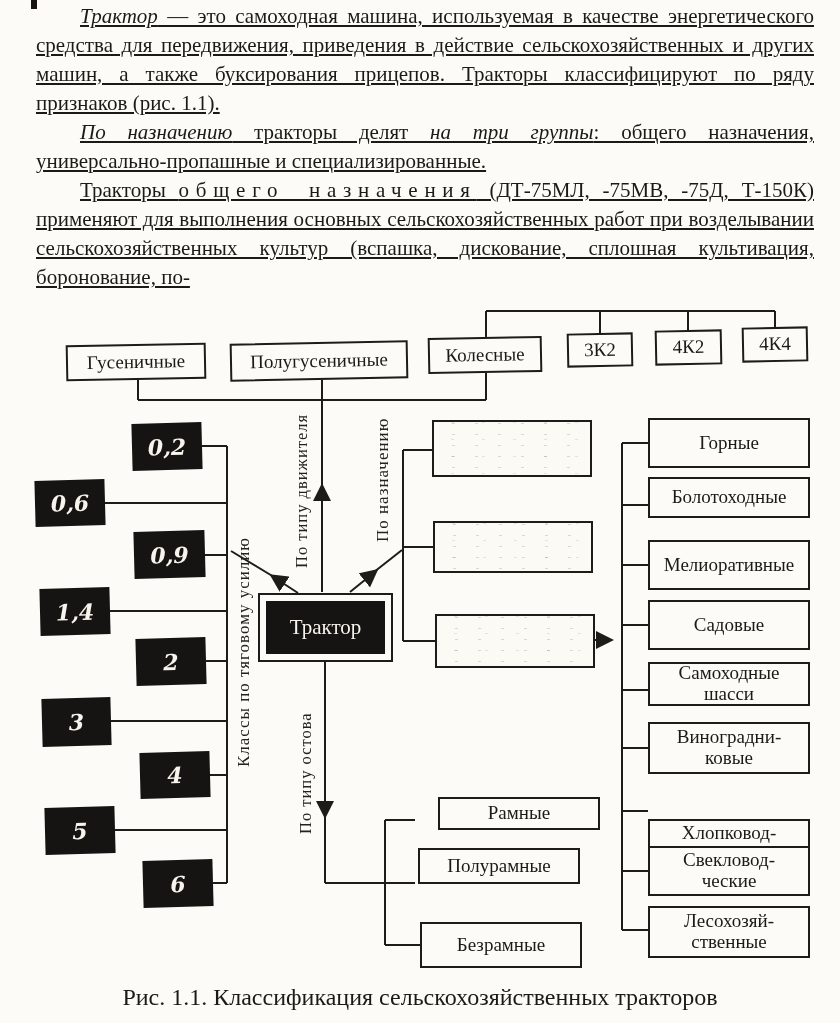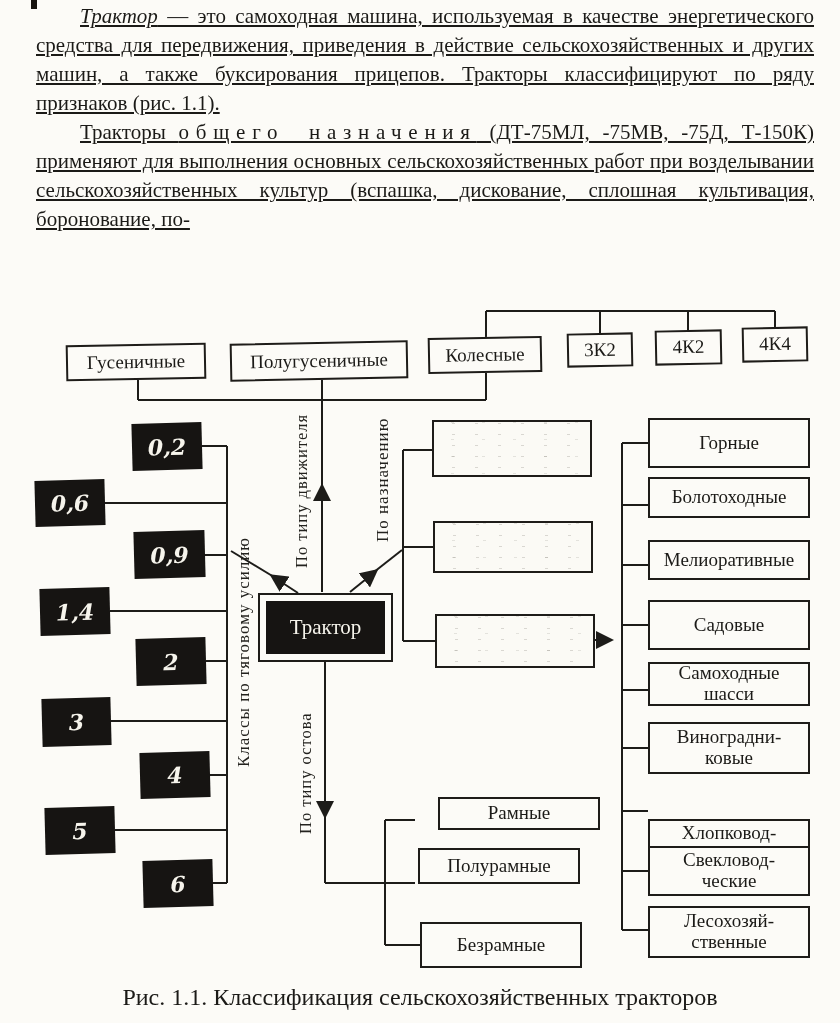--- a/index.html
+++ b/index.html
@@ -41,20 +41,21 @@
 </style>
 </head>
 <body>
 
 <div id="page">
 
   <div class="artifact"></div>
 
   <div class="text">
     <p><span class="ital">Трактор</span><span> — это самоходная машина, используемая в качестве энергетического средства для передвижения, приведения в действие сельскохозяйственных и других машин, а также буксирования прицепов. Тракторы классифицируют по ряду признаков (рис. 1.1).</span></p>
+    <p><span class="ital">По назначению</span><span> тракторы делят </span><span class="ital">на три группы</span><span>: общего назначения, универсально-пропашные и специализированные.</span></p>
     <p><span>Тракторы </span><span class="spaced">общего назначения</span><span> (ДТ-75МЛ, -75МВ, -75Д, Т-150К) применяют для выполнения основных сельскохозяйственных работ при возделывании сельскохозяйственных культур (вспашка, дискование, сплошная культивация, боронование, по-</span></p>
   </div>
 
   <div>
 
     <svg class="conn" width="840" height="1023" viewBox="0 0 840 1023">
       <defs>
         <marker id="ah" markerWidth="9" markerHeight="9" refX="7.5" refY="4.5" orient="auto">
           <path d="M0,0 L9,4.5 L0,9 Z" fill="#1d1c19"></path>
         </marker>
@@ -103,21 +104,21 @@
     <div class="box" style="left:258px;top:593px;width:135px;height:69px;">
       <div class="tractor-inner">Трактор</div>
     </div>
 
     <div class="box ghost" style="left:432px;top:420px;width:160px;height:57px;"></div>
     <div class="box ghost" style="left:433px;top:521px;width:160px;height:52px;"></div>
     <div class="box ghost" style="left:435px;top:614px;width:160px;height:54px;"></div>
 
     <div class="box" style="left:648px;top:418px;width:162px;height:50px;">Горные</div>
     <div class="box" style="left:648px;top:477px;width:162px;height:41px;">Болотоходные</div>
-    <div class="box" style="left:648px;top:540px;width:162px;height:40px;">Мелиоративные</div>
+    <div class="box" style="left:648px;top:540px;width:162px;height:50px;">Мелиоративные</div>
     <div class="box" style="left:648px;top:600px;width:162px;height:50px;">Садовые</div>
     <div class="box" style="left:648px;top:662px;width:162px;height:44px;">Самоходные
 шасси</div>
     <div class="box" style="left:648px;top:722px;width:162px;height:52px;">Виноградни-
 ковые</div>
     <div class="box" style="left:648px;top:786px;width:162px;height:50px;margin-top:33px;">Хлопковод-
 ческие</div>
     <div class="box" style="left:648px;top:846px;width:162px;height:50px;">Свекловод-
 ческие</div>
     <div class="box" style="left:648px;top:906px;width:162px;height:52px;">Лесохозяй-

